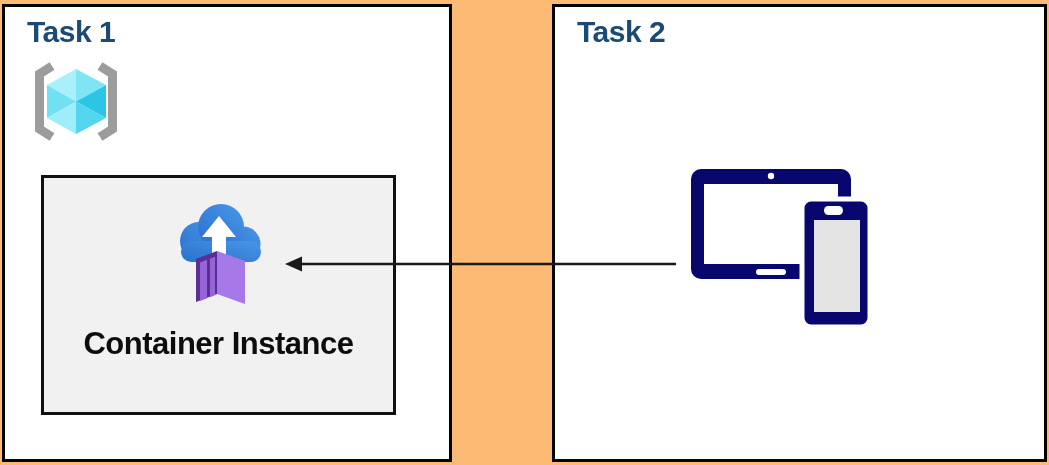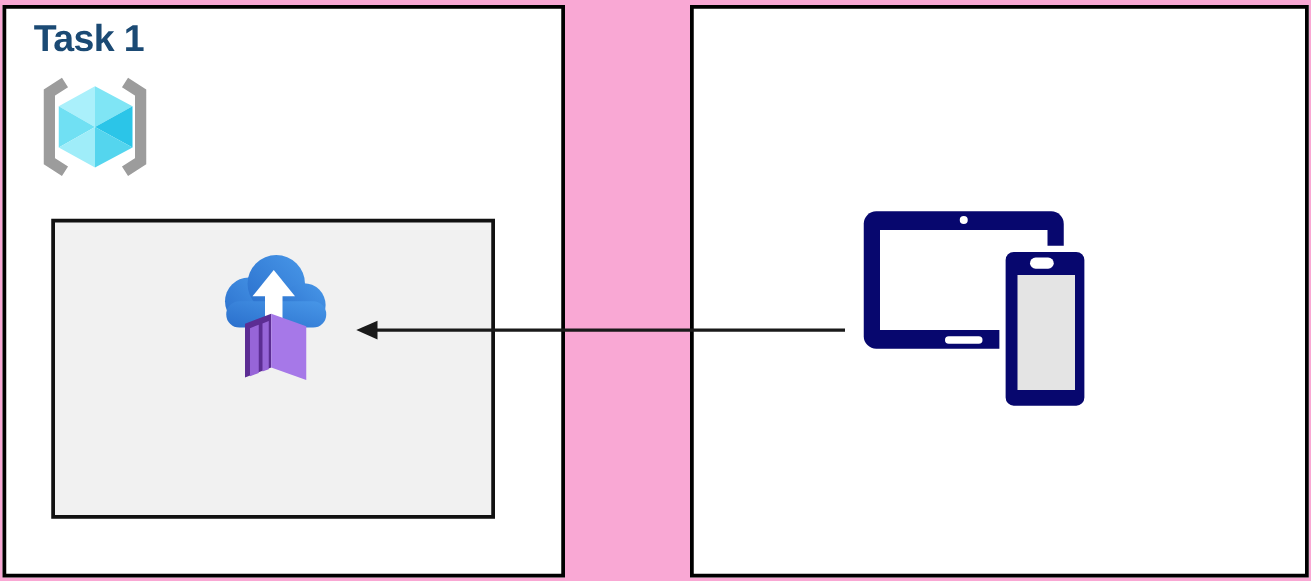--- a/index.html
+++ b/index.html
@@ -1,19 +1,19 @@
 <!DOCTYPE html>
 <html><head>
 <meta charset="utf-8">
 <style>
   html,body{margin:0;padding:0;background:#ffffff;}
   .stage{
     position:relative;
     width:1049px;height:465px;
-    background:#f9a8d4;
+    background:#fdba74;
     font-family:"Liberation Sans", sans-serif;
     overflow:hidden;
   }
   .outer-box{
     position:absolute;
     background:#ffffff;
     border:3px solid #000000;
     box-sizing:border-box;
   }
   .box-task1{left:2px;top:4px;width:450px;height:458px;}
@@ -105,24 +105,26 @@
           <rect x="43" y="41" width="14" height="37" fill="#ffffff"></rect>
         </g>
 
         <g>
           <polygon points="27,65 48,57 48,100 27,108" fill="#5C2D93"></polygon>
           <polygon points="31,68.5 38,65.8 38,104.3 31,107" fill="#9765D8"></polygon>
           <polygon points="41,64.7 46,62.8 46,101.3 41,103.2" fill="#9765D8"></polygon>
           <polygon points="48,57 76,67 76,110 48,100" fill="#A678E8"></polygon>
         </g>
       </svg>
+      <div class="ci-label">Container Instance</div>
     </div>
   </div>
 
   <div class="outer-box box-task2">
+    <div class="box-title">Task 2</div>
 
     <svg class="devices-icon" width="190" height="172" viewBox="0 0 190 172">
 
       <g>
         <rect x="3" y="4" width="160" height="110" rx="10" fill="#07076E"></rect>
         <rect x="16" y="19" width="134" height="80" fill="#ffffff"></rect>
         <circle cx="83" cy="11" r="3.2" fill="#ffffff"></circle>
         <rect x="68" y="104" width="30" height="6" rx="3" fill="#ffffff"></rect>
       </g>
 

